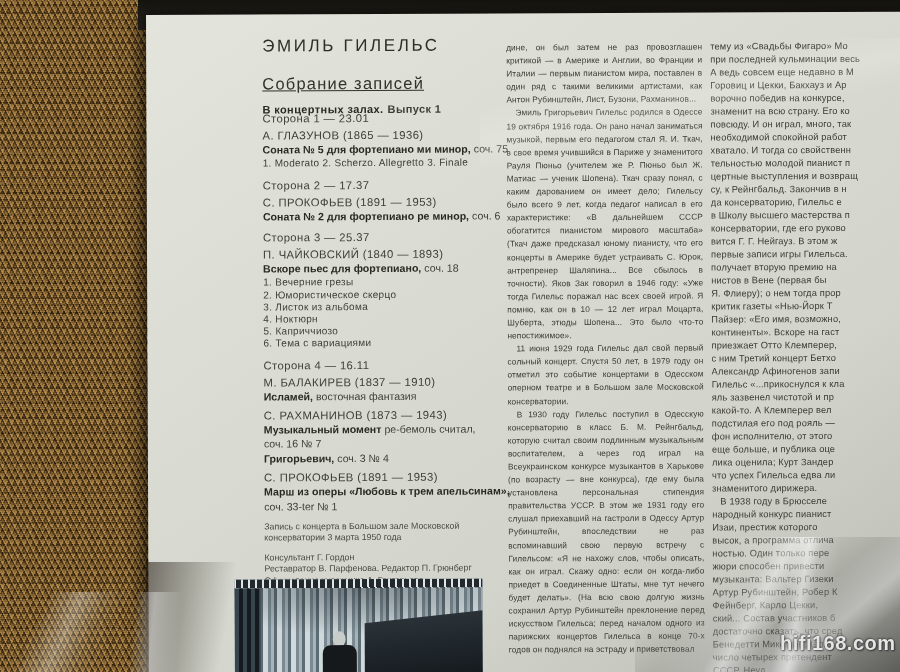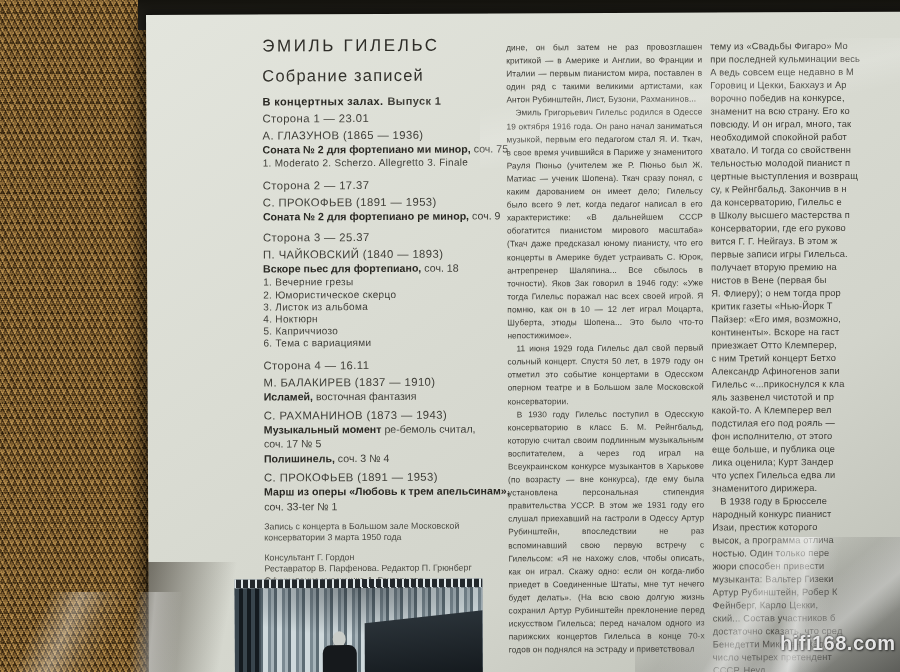--- a/index.html
+++ b/index.html
@@ -14,21 +14,21 @@
       repeating-linear-gradient(90deg, #77572a 0 6px, #46300f 6px 8px, #8a6836 8px 13px, #3a2910 13px 15px);}
   .top-strip{position:absolute;left:138px;top:0;width:762px;height:30px;
       background:linear-gradient(#15140f,#2c2a24);z-index:1;}
   
   .sleeve{position:absolute;left:146px;top:15px;width:802px;height:710px;
       transform:rotate(-0.25deg);transform-origin:top left;overflow:hidden;
       background:linear-gradient(145deg,#e3e5dd 0%,#dadcd3 35%,#d2d4cb 65%,#bfc1b8 88%,#aaaca4 100%);
       box-shadow:-7px 2px 16px rgba(0,0,0,.55), 0 -3px 8px rgba(0,0,0,.3);z-index:2;color:#3f3e38;}
   .title-block{position:absolute;left:116px;top:22px;}
   .artist{font-size:17px;letter-spacing:2.6px;color:#2e2d28;}
-  .series{font-size:16.5px;letter-spacing:1.2px;margin-top:10px;color:#33322c;}
+  .series{font-size:16.5px;letter-spacing:1.2px;margin-top:18px;color:#33322c;text-decoration:underline;}
   .subtitle{font-size:11px;margin-top:10px;letter-spacing:.4px;font-weight:bold;}
   .subtitle b{margin-right:4px;color:#2a2924;}
   .col-left{position:absolute;left:116px;top:98px;width:252px;}
   .side-h{font-size:11.3px;letter-spacing:.4px;margin:9px 0 5px;color:#403f39;}
   .section:first-child .side-h{margin-top:0;}
   .comp{font-size:11.3px;letter-spacing:.4px;margin-bottom:2px;}
   .comp.mt{margin-top:7px;}
   .work{font-size:10.6px;font-weight:bold;line-height:12.4px;margin-bottom:2px;color:#2a2924;}
   .work .rest{font-weight:normal;color:#3f3e38;}
   .work b{margin-right:3px;}
@@ -89,31 +89,31 @@
       <div class="artist">ЭМИЛЬ ГИЛЕЛЬС</div>
       <div class="series">Собрание записей</div>
       <div class="subtitle"><b>В концертных залах.</b><span class="rest">Выпуск 1</span></div>
     </div>
 
     <div class="col-left">
 
       <div class="section">
         <div class="side-h">Сторона 1 — 23.01</div>
         <div class="comp">А. ГЛАЗУНОВ (1865 — 1936)</div>
-        <div class="work"><b>Соната № 2 для фортепиано ми минор,</b><span class="rest">соч. 75</span></div>
+        <div class="work"><b>Соната № 5 для фортепиано ми минор,</b><span class="rest">соч. 75</span></div>
         <div>
 
         <div class="item">1. Moderato 2. Scherzo. Allegretto 3. Finale</div>
           </div>
       </div>
 
       <div class="section">
         <div class="side-h">Сторона 2 — 17.37</div>
         <div class="comp">С. ПРОКОФЬЕВ (1891 — 1953)</div>
-        <div class="work"><b>Соната № 2 для фортепиано ре минор,</b><span class="rest">соч. 9</span></div>
+        <div class="work"><b>Соната № 2 для фортепиано ре минор,</b><span class="rest">соч. 6</span></div>
       </div>
 
       <div class="section">
         <div class="side-h">Сторона 3 — 25.37</div>
         <div class="comp">П. ЧАЙКОВСКИЙ (1840 — 1893)</div>
         <div class="work"><b>Вскоре пьес для фортепиано,</b><span class="rest">соч. 18</span></div>
         <div>
 
         <div class="item">1. Вечерние грезы</div>
             <div class="item">2. Юмористическое скерцо</div>
@@ -123,22 +123,22 @@
             <div class="item">6. Тема с вариациями</div>
           </div>
       </div>
 
       <div class="section">
         <div class="side-h">Сторона 4 — 16.11</div>
         <div class="comp">М. БАЛАКИРЕВ (1837 — 1910)</div>
         <div class="work"><b>Исламей,</b><span class="rest">восточная фантазия</span></div>
         <div class="comp mt">С. РАХМАНИНОВ (1873 — 1943)</div>
         <div class="work"><b>Музыкальный момент</b><span class="rest">ре-бемоль считал,</span></div>
-        <div class="work"><span class="rest">соч. 17 № 5</span></div>
-        <div class="work"><b>Полишинель,</b><span class="rest">соч. 3 № 4</span></div>
+        <div class="work"><span class="rest">соч. 16 № 7</span></div>
+        <div class="work"><b>Григорьевич,</b><span class="rest">соч. 3 № 4</span></div>
         <div class="comp mt">С. ПРОКОФЬЕВ (1891 — 1953)</div>
         <div class="work"><b>Марш из оперы «Любовь к трем апельсинам»,</b></div>
         <div class="work"><span class="rest">соч. 33-ter № 1</span></div>
       </div>
 
       <div class="note">
 
       <div>Запись с концерта в Большом зале Московской</div>
           <div>консерватории 3 марта 1950 года</div>
         </div>

